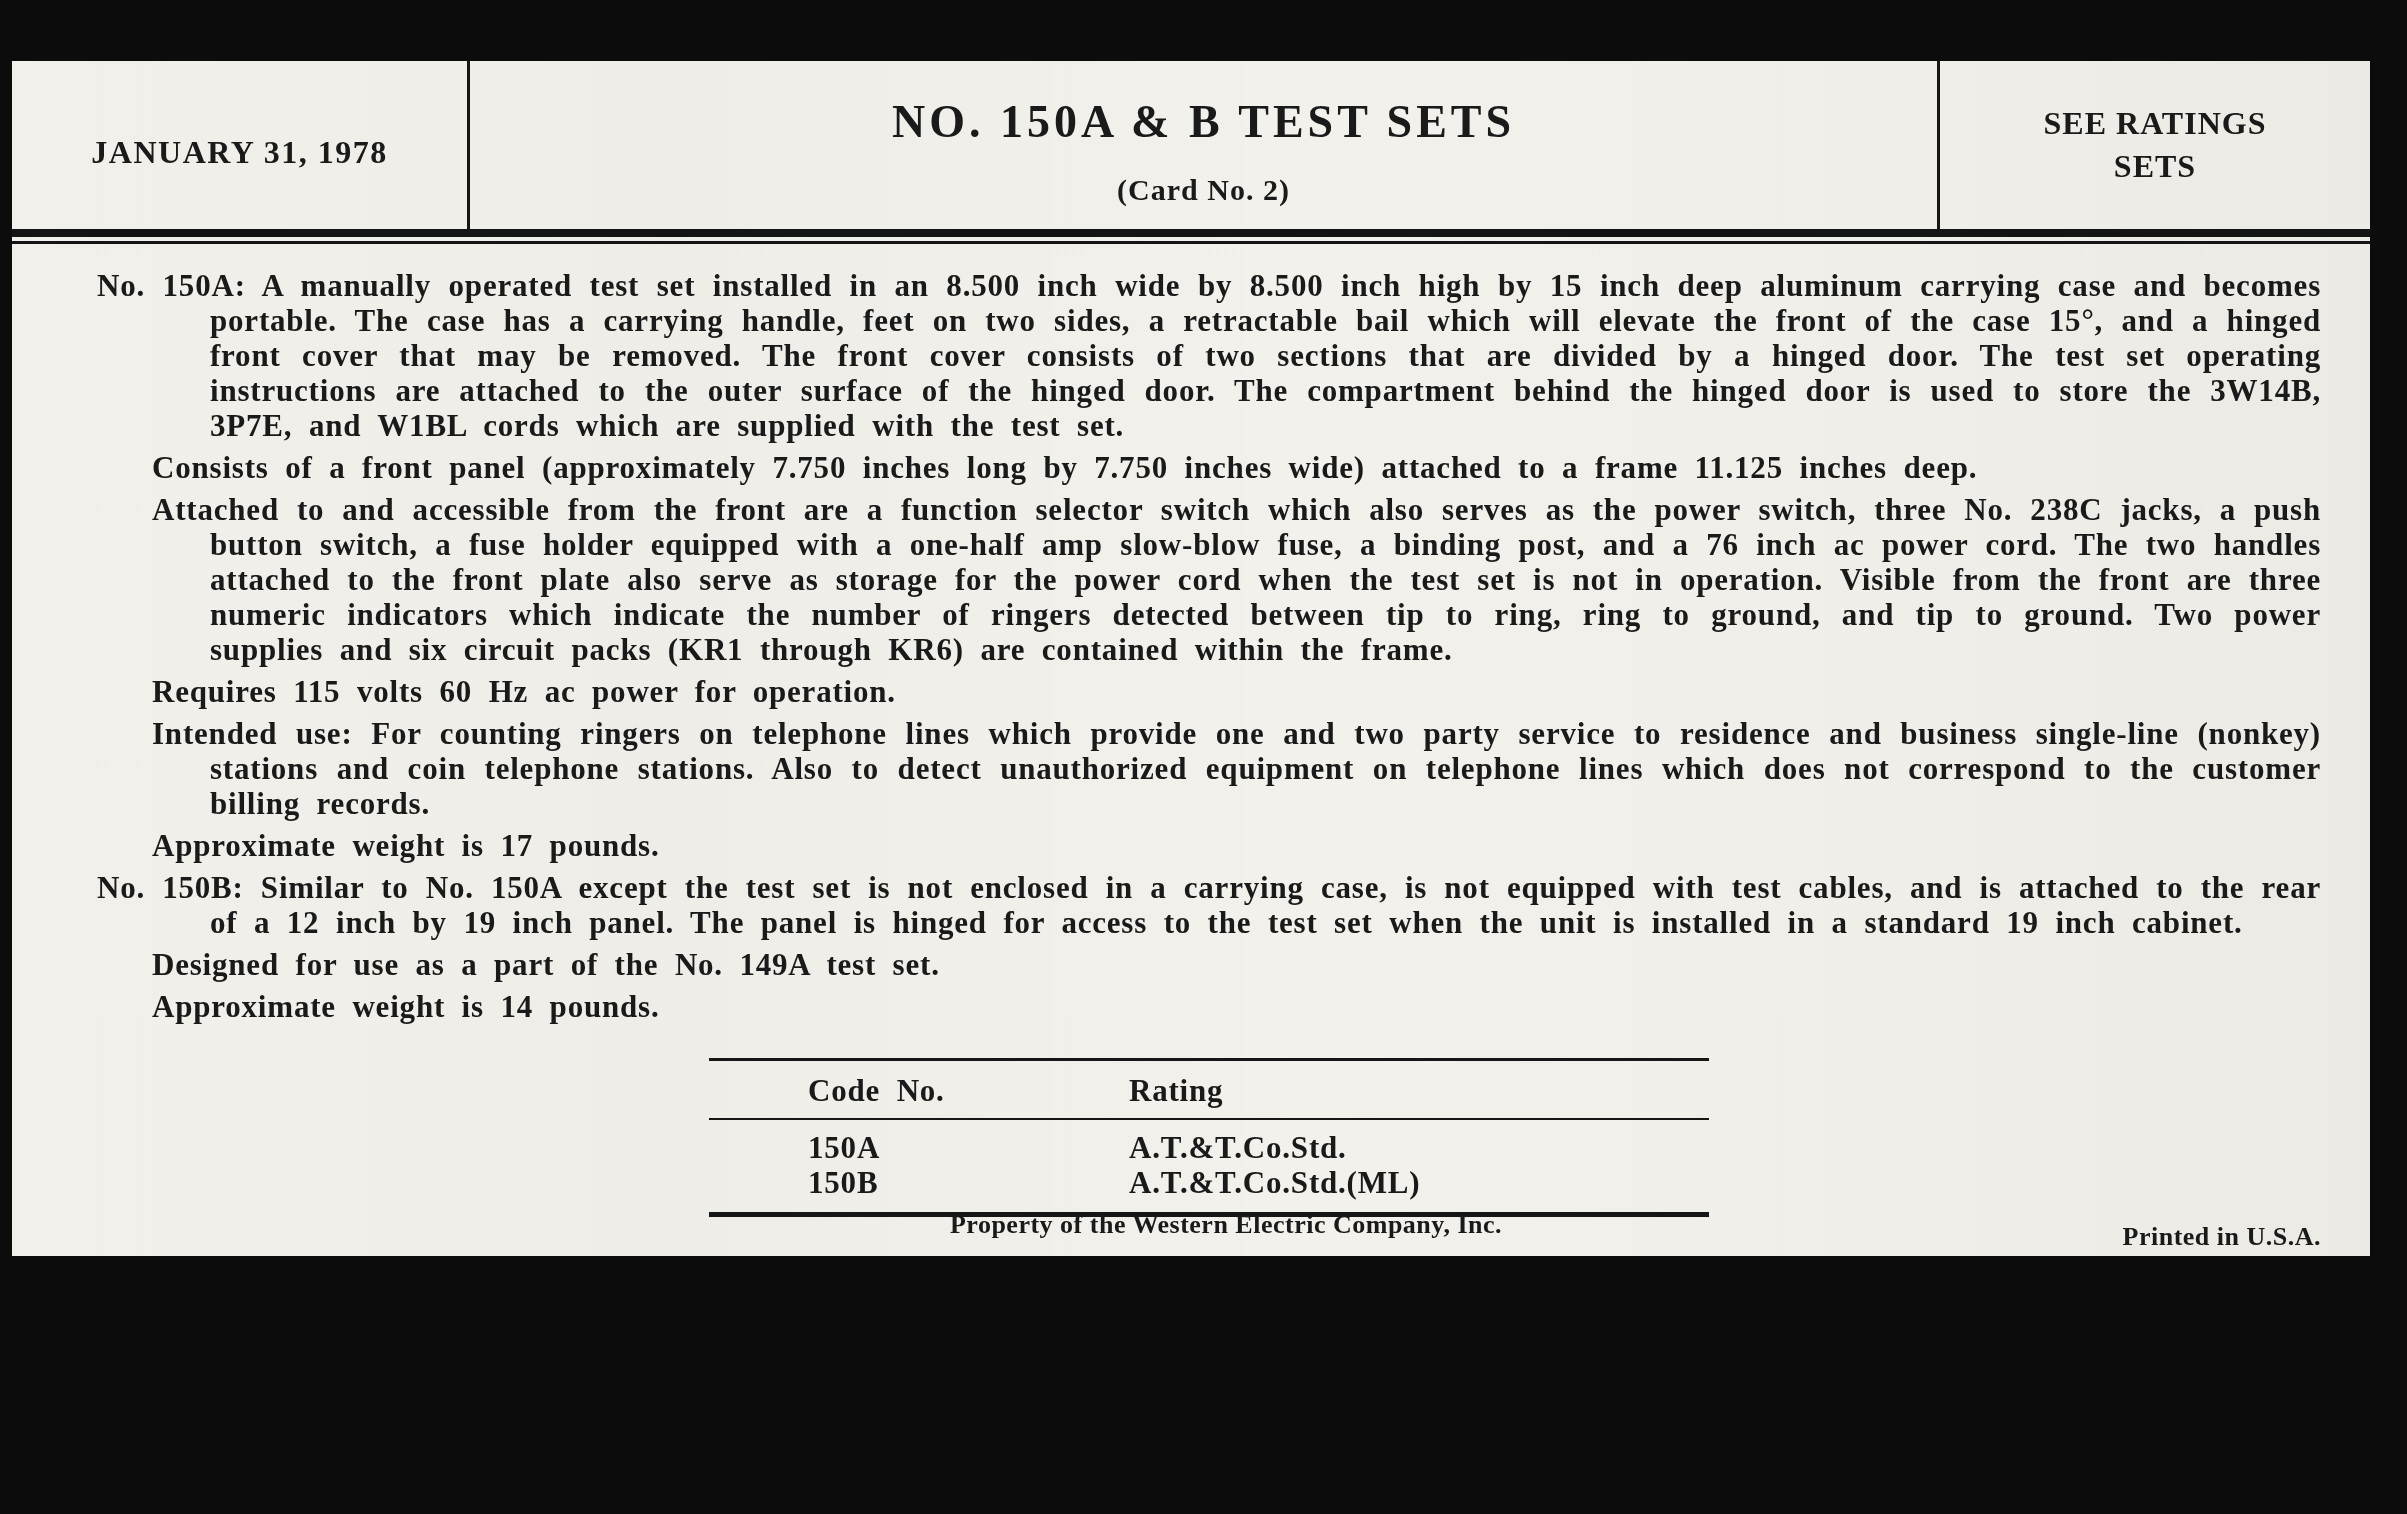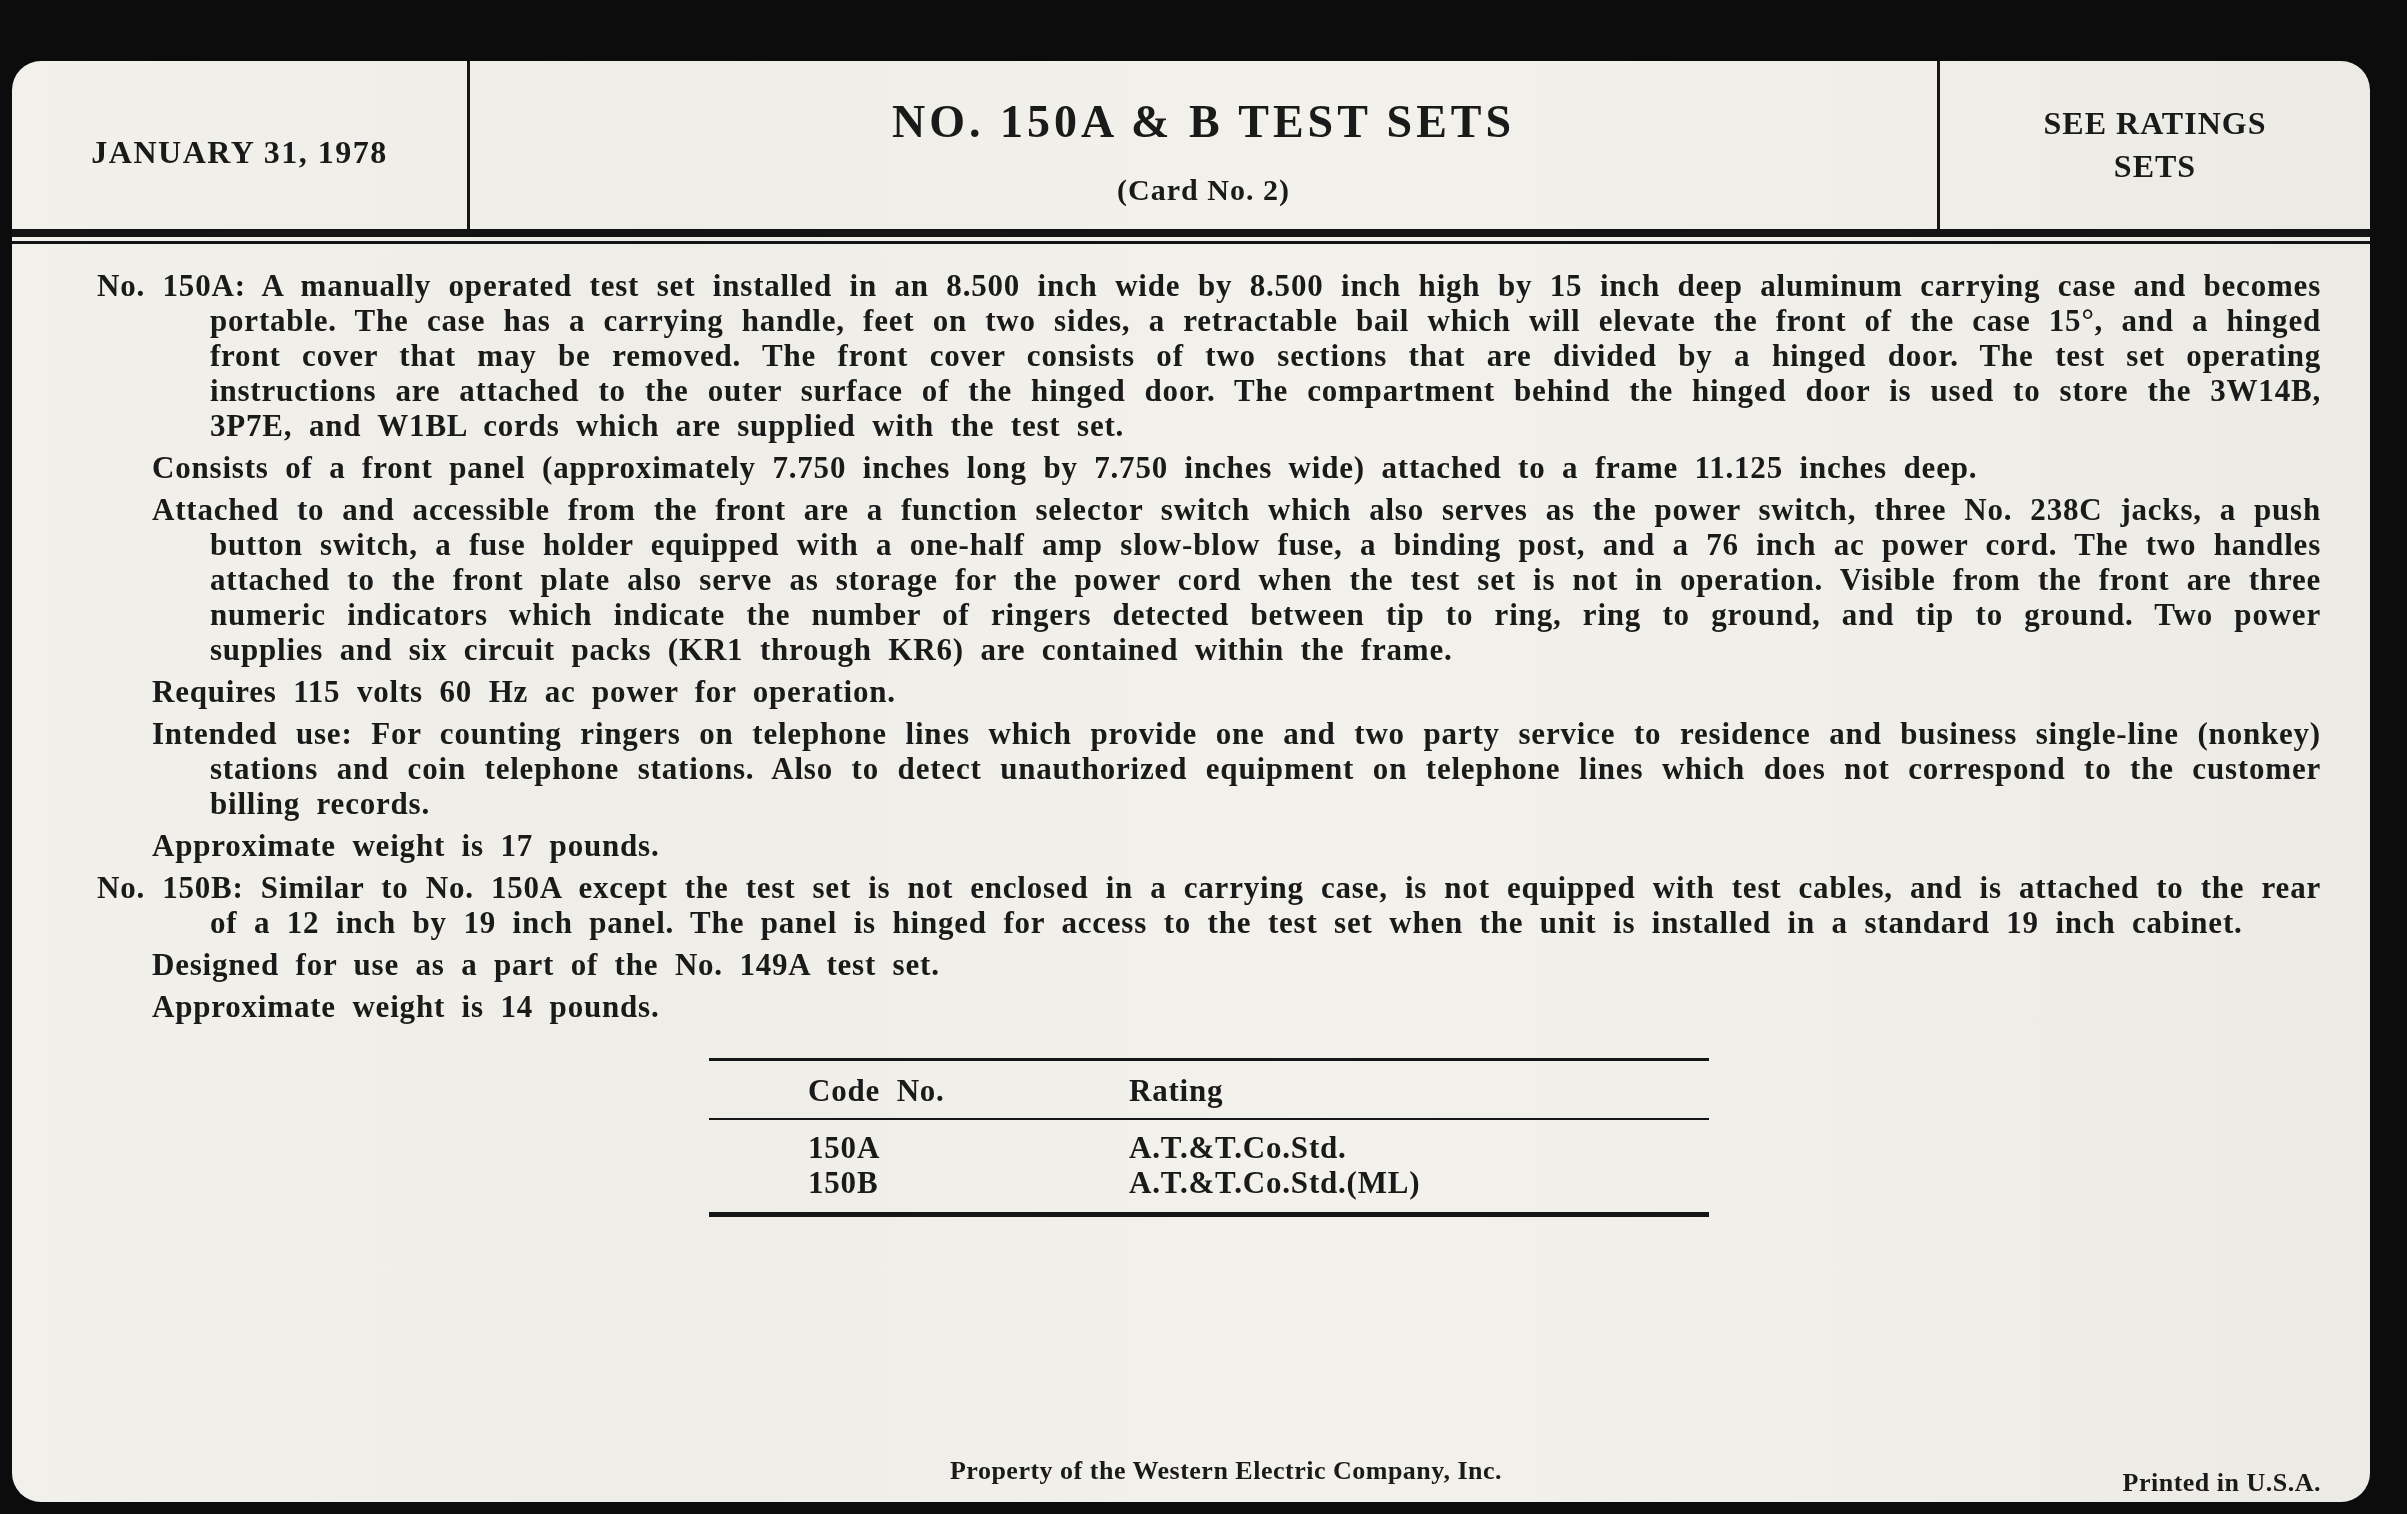--- a/index.html
+++ b/index.html
@@ -7,24 +7,23 @@
     width: 2408px; height: 1515px;
     background: #0c0c0c;
     position: relative;
     overflow: hidden;
     font-family: "Liberation Serif", "DejaVu Serif", serif;
     color: #1a1a1a;
   }
   .paper {
     position: absolute;
     left: 12px; top: 61px;
-    width: 2358px; height: 1441px;
+    width: 2358px; height: 1195px;
     background: linear-gradient(90deg, #f2f0ea 0%, #efede7 28%, #f3f1ec 55%, #f0eee8 80%, #eceae4 100%);
     box-sizing: border-box;
-    border-radius: 29px;
   }
 
   
   .doc-header { display: flex; height: 168px; }
   .h-left {
     width: 455px;
     display: flex; align-items: center; justify-content: center;
   }
   .h-date {
     font-size: 32px; font-weight: bold; letter-spacing: 1.5px; margin-top: 14px;

